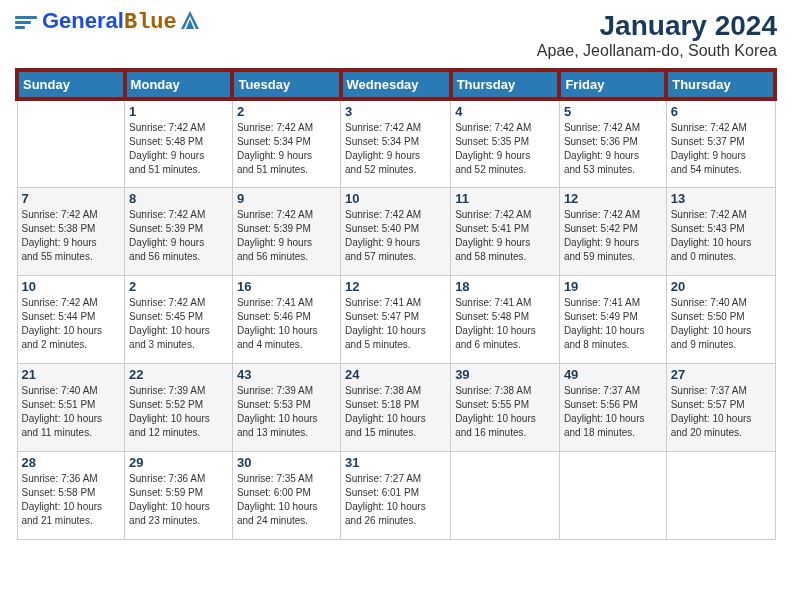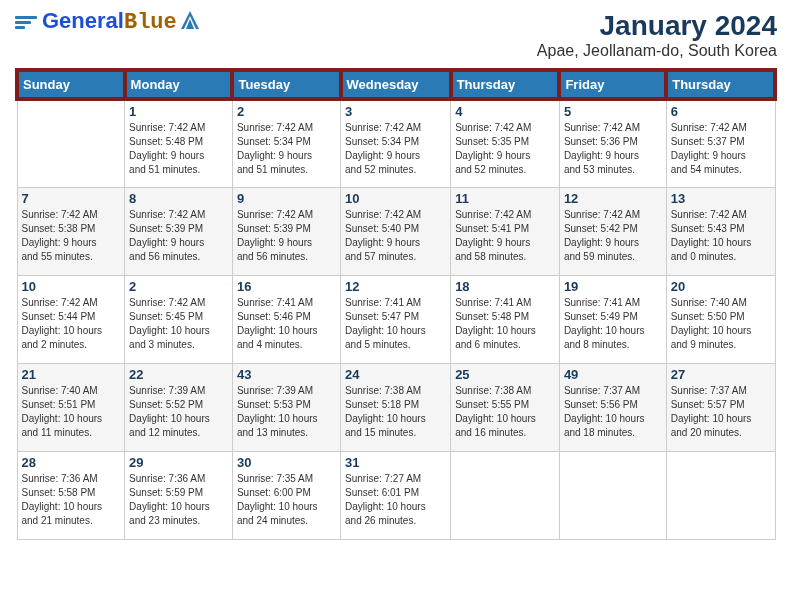--- a/index.html
+++ b/index.html
@@ -333,21 +333,21 @@
           </td>
           <td>
             <span class="day-number">24</span>
             <div class="day-info">
               <div>Sunrise: 7:38 AM</div>
               <div>Sunset: 5:18 PM</div>
               <div>Daylight: 10 hours <br>and 15 minutes.</div>
             </div>
           </td>
           <td>
-            <span class="day-number">25</span>
+            <span class="day-number">39</span>
             <div class="day-info">
               <div>Sunrise: 7:38 AM</div>
               <div>Sunset: 5:55 PM</div>
               <div>Daylight: 10 hours <br>and 16 minutes.</div>
             </div>
           </td>
           <td>
             <span class="day-number">49</span>
             <div class="day-info">
               <div>Sunrise: 7:37 AM</div>

